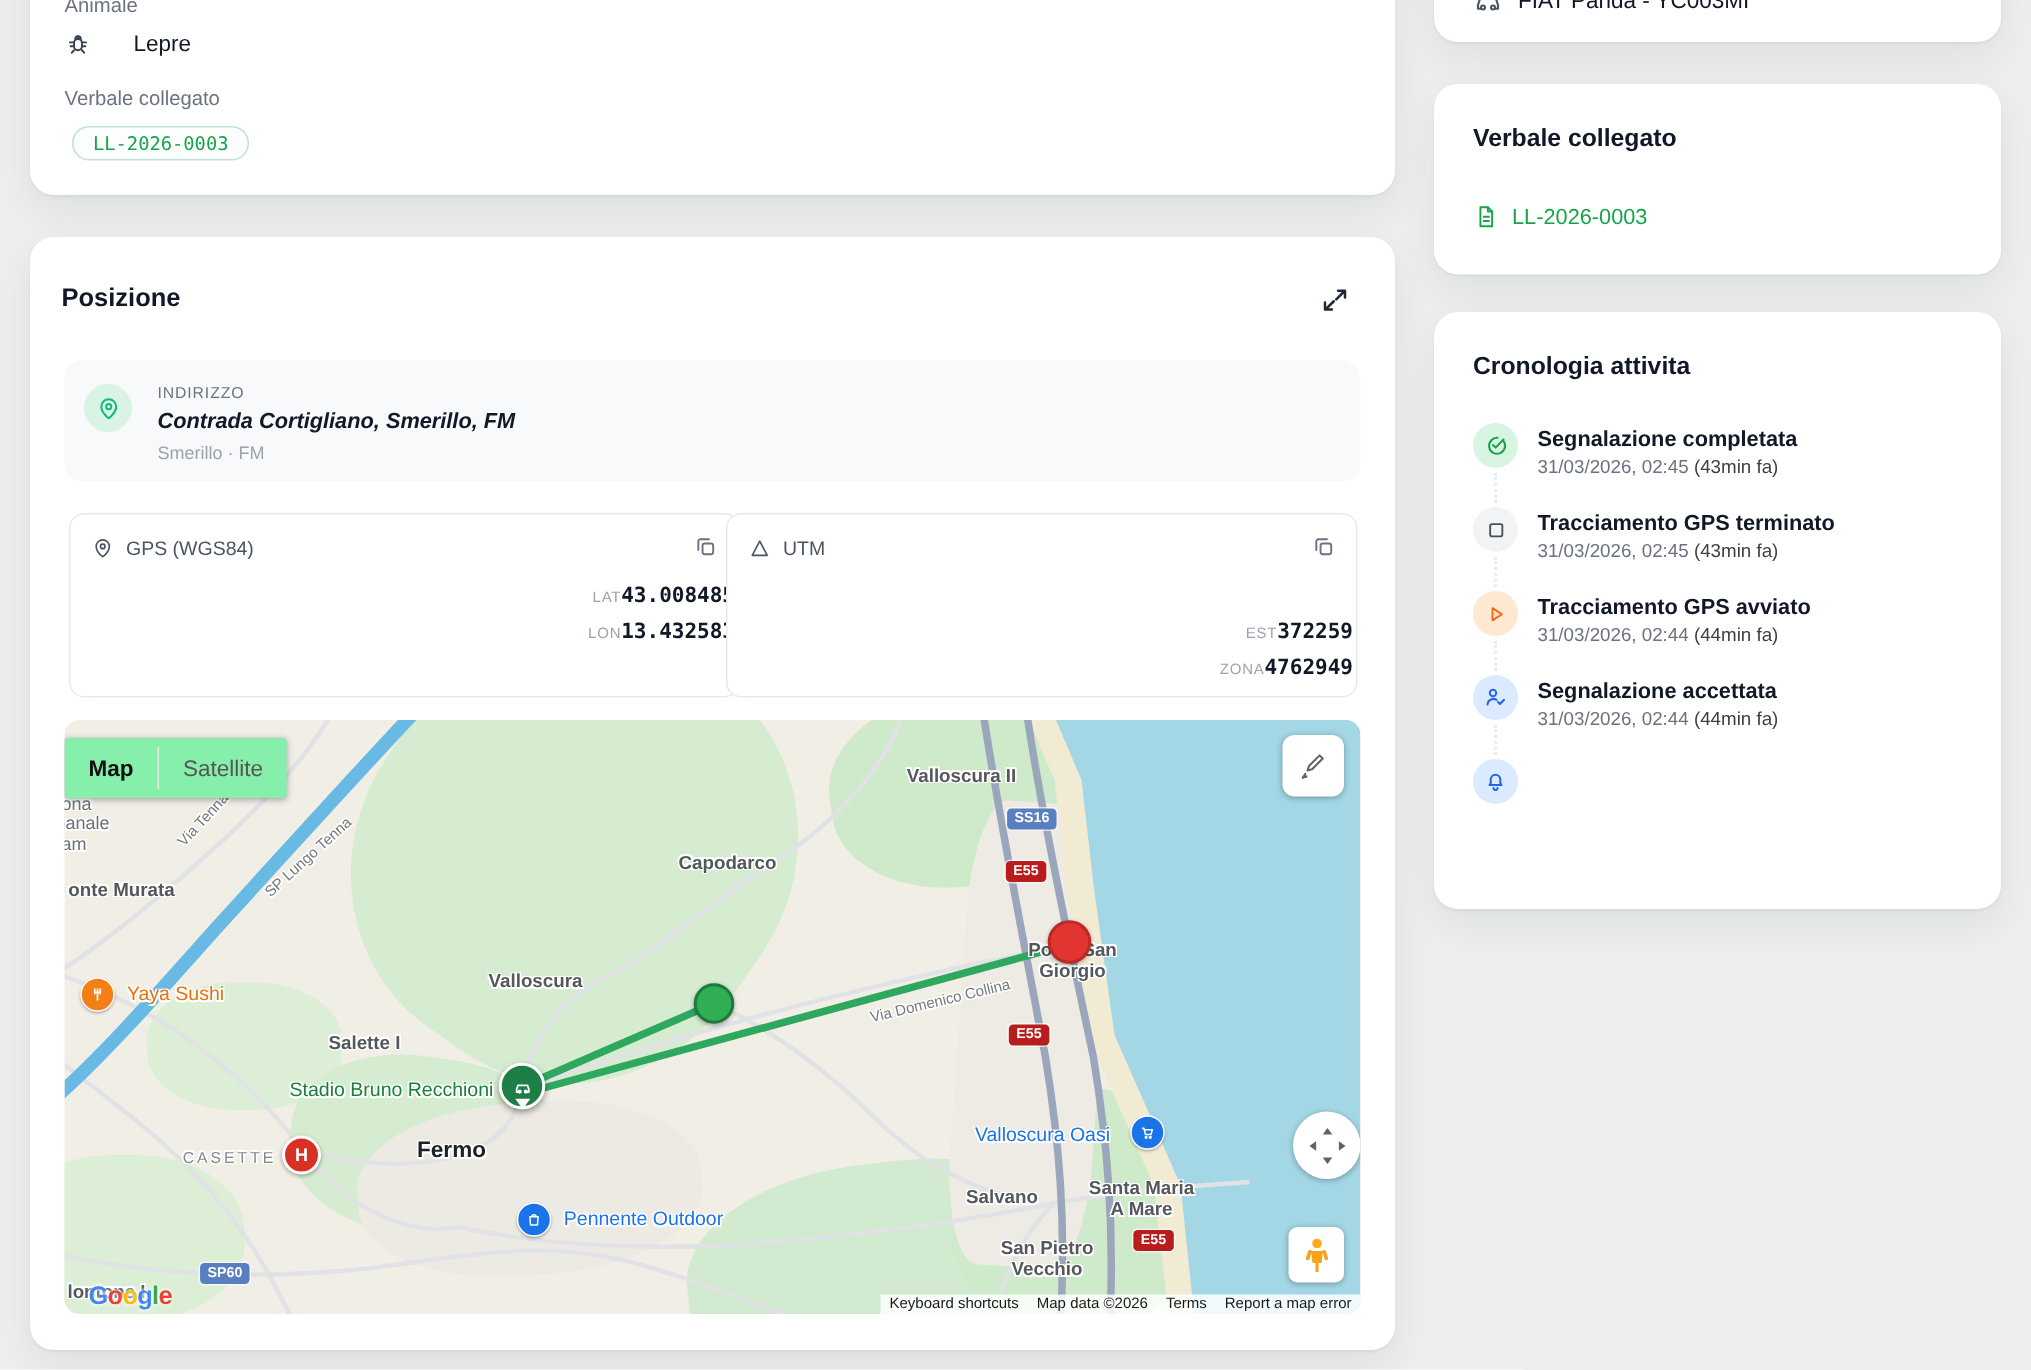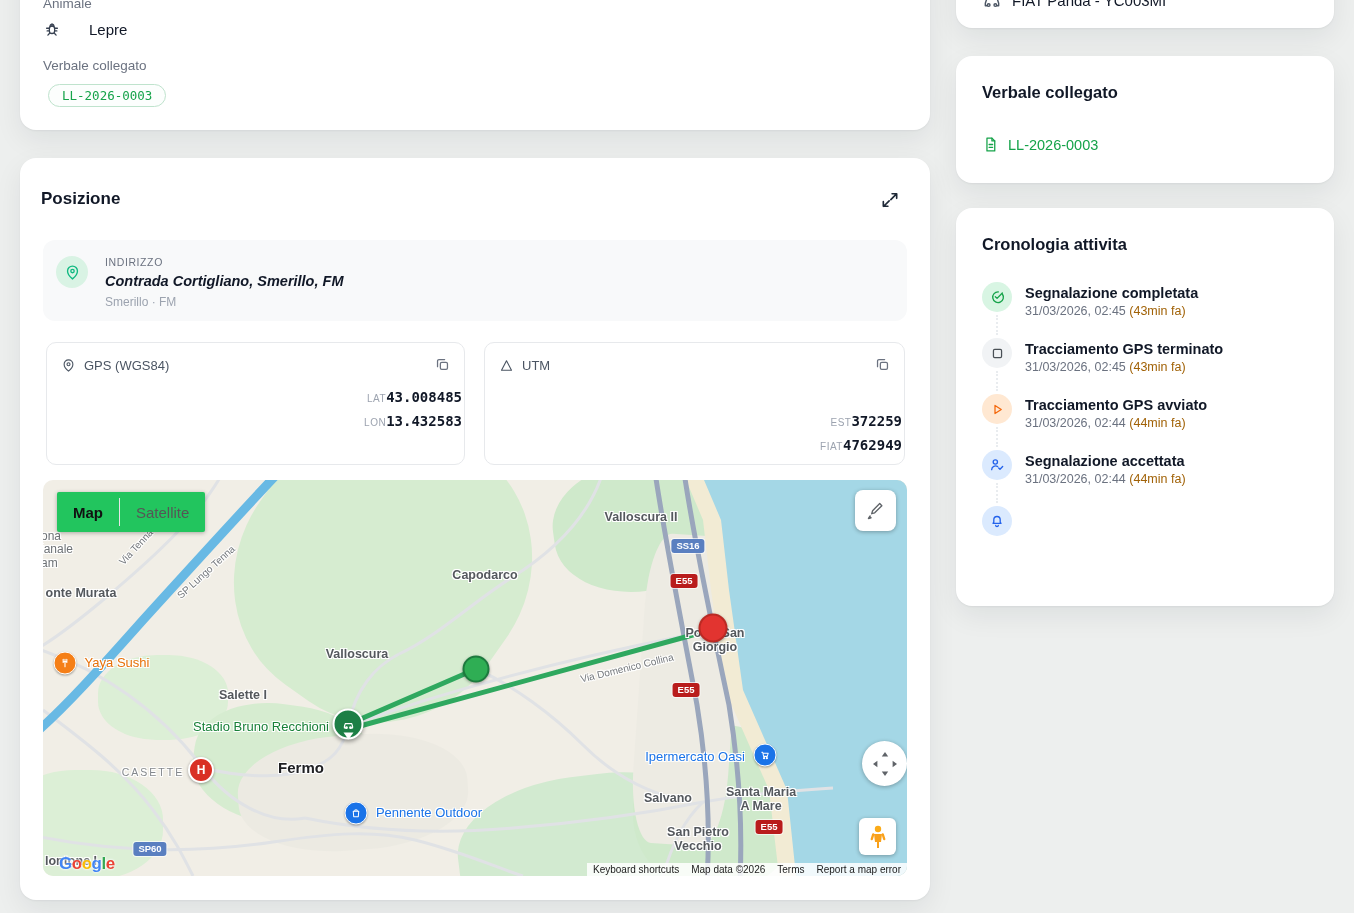--- a/index.html
+++ b/index.html
@@ -30,21 +30,21 @@
   #card-pos .title{position:absolute;left:21px;top:31px;font-size:17px;font-weight:700;color:#111827;}
   #card-pos .expand{position:absolute;right:30px;top:32px;width:20px;height:20px;cursor:pointer;}
   .addr-box{position:absolute;left:23px;top:82px;width:864px;height:81px;background:#f8f9fa;border-radius:12px;}
   .addr-box .pin-circ{position:absolute;left:13px;top:16px;width:32px;height:32px;border-radius:50%;
     background:#d9f3e4;display:flex;align-items:center;justify-content:center;}
   .addr-box .al{position:absolute;left:62px;top:16px;font-size:10.5px;letter-spacing:.6px;color:#6b7280;}
   .addr-box .av{position:absolute;left:62px;top:33px;font-size:14.5px;font-weight:600;color:#111827;font-style:italic;}
   .addr-box .as{position:absolute;left:62px;top:55px;font-size:12px;color:#9ca3af;}
 
   .coord-box{position:absolute;top:184px;height:121px;border:1px solid #e7e9ec;border-radius:10px;background:#fff;}
-  #gps-box{left:26px;width:417px;}
+  #gps-box{left:26px;width:417px;padding-left:28px;}
   #utm-box{left:464px;width:419px;}
   .coord-box .head{position:absolute;left:14px;top:15px;display:flex;align-items:center;gap:8px;
     font-size:13px;color:#4b5563;}
   .coord-box .copy{position:absolute;right:12px;top:13px;width:18px;height:18px;cursor:pointer;}
   .crow{position:absolute;left:14px;right:2px;display:flex;justify-content:flex-end;align-items:baseline;}
   .crow .k{font-size:10px;letter-spacing:.5px;color:#9ca3af;}
   .crow .v{font-family:"DejaVu Sans Mono","Liberation Mono",monospace;font-size:14px;font-weight:700;color:#111827;}
 
   
   #map{position:absolute;left:23px;top:322px;width:864px;height:396px;border-radius:10px;overflow:hidden;
@@ -74,21 +74,21 @@
   .marker-dot{position:absolute;border-radius:50%;transform:translate(-50%,-50%);box-shadow:0 1px 3px rgba(0,0,0,.35);}
   #marker-green{width:23px;height:23px;background:#2fae54;border:2.5px solid #1d7a3e;}
   #marker-red{width:25px;height:25px;background:#e23430;border:2.5px solid #bb2a24;}
   #marker-vehicle{position:absolute;width:27px;height:27px;border-radius:50%;background:#1d7f46;border:2px solid #fff;
     transform:translate(-50%,-50%);box-shadow:0 2px 4px rgba(0,0,0,.4);display:flex;align-items:center;justify-content:center;}
   #marker-vehicle:after{content:'';position:absolute;left:50%;bottom:-7px;transform:translateX(-50%);
     border:5px solid transparent;border-top:7px solid #fff;}
   #marker-h{position:absolute;width:22px;height:22px;border-radius:50%;background:#d93025;border:2px solid #fff;
     transform:translate(-50%,-50%);box-shadow:0 1px 3px rgba(0,0,0,.35);
     display:flex;align-items:center;justify-content:center;color:#fff;font-size:12px;font-weight:700;}
-  .maptype{position:absolute;left:14px;top:12px;height:40px;background:#22c55e;border-radius:2px;
+  .maptype{position:absolute;left:0;top:12px;height:40px;background:#86efac;border-radius:2px;
     box-shadow:0 1px 4px rgba(0,0,0,.3);display:flex;align-items:stretch;}
   .maptype .opt{display:flex;align-items:center;padding:0 16px;font-size:15px;color:#565656;cursor:pointer;}
   .maptype .opt.sel{font-weight:700;color:#111;}
   .maptype .div{width:1px;background:#e6e6e6;margin:6px 0;}
   .map-btn{position:absolute;background:#fff;border-radius:8px;box-shadow:0 1px 4px rgba(0,0,0,.3);
     display:flex;align-items:center;justify-content:center;cursor:pointer;}
   #pen-btn{left:812px;top:10px;width:41px;height:41px;}
   #pan-ctl{position:absolute;left:819px;top:261px;width:45px;height:45px;border-radius:50%;background:#fff;
     box-shadow:0 1px 4px rgba(0,0,0,.3);display:flex;align-items:center;justify-content:center;cursor:pointer;}
   #pegman{left:816px;top:338px;width:37px;height:37px;border-radius:6px;}
@@ -113,21 +113,21 @@
   .tl-icon{position:relative;width:30px;height:30px;border-radius:50%;flex:0 0 auto;
     display:flex;align-items:center;justify-content:center;}
   .tl-item:not(:last-child) .tl-icon:after{content:'';position:absolute;left:14px;top:33px;height:20px;
     border-left:2px dotted #e9ecef;}
   .tl-icon.green{background:#d8f5e3;}
   .tl-icon.gray{background:#f1f3f5;}
   .tl-icon.orange{background:#ffe8d2;}
   .tl-icon.blue{background:#dbeafe;}
   .tl-title{font-size:14.5px;font-weight:600;color:#111827;line-height:18px;margin-top:2px;}
   .tl-time{font-size:12.5px;color:#6b7280;line-height:18px;}
-  .tl-time .ago{color:#a16207;}
+  .tl-time .ago{color:#404040;}
   .tl-by{font-size:12.5px;color:#8b919a;line-height:18px;}
 </style>
 </head>
 <body>
 
 <div class="card" id="card-animal">
   <div class="muted-label f1l">Animale</div>
   <div class="f1row">
     <span class="ico">
       <svg width="18" height="18" viewBox="0 0 24 24" fill="none" stroke="#374151" stroke-width="1.7" stroke-linecap="round">
@@ -201,21 +201,21 @@
       <svg width="17" height="17" viewBox="0 0 24 24" fill="none" stroke="#6b7280" stroke-width="1.8" stroke-linecap="round">
         <rect x="9" y="9" width="10" height="10" rx="2"></rect>
           <path d="M5 15V7a2 2 0 0 1 2-2h8"></path>
       </svg>
     </div>
     <div class="crow" style="top:70px;">
       <span class="k">EST</span>
       <span class="v">372259</span>
     </div>
     <div class="crow" style="top:94px;">
-      <span class="k">FIAT</span>
+      <span class="k">ZONA</span>
       <span class="v">4762949</span>
     </div>
   </div>
 
   <div id="map">
 
     <div class="blob" style="left:200px;top:-60px;width:280px;height:300px;background:#d6ecd0;transform:rotate(35deg);"></div>
     <div class="blob" style="left:510px;top:-20px;width:190px;height:130px;background:#cfe9cb;transform:rotate(-8deg);"></div>
     <div class="blob" style="left:55px;top:175px;width:130px;height:85px;background:#dcefd6;"></div>
     <div class="blob" style="left:150px;top:225px;width:185px;height:120px;background:#d6ecd0;transform:rotate(8deg);"></div>
@@ -283,21 +283,21 @@
     </div>
     <div class="mlabel poi-o" style="left:74px;top:183px;transform:translate(-50%,-50%);">Yaya Sushi</div>
     <div class="mlabel poi-g" style="left:218px;top:247px;transform:translate(-50%,-50%);">Stadio Bruno Recchioni</div>
     <div class="poi-dot" style="left:722px;top:275px;background:#1a73e8;">
       <svg width="11" height="11" viewBox="0 0 24 24" fill="none" stroke="#fff" stroke-width="2.2" stroke-linecap="round" stroke-linejoin="round">
           <path d="M5 6h2l2 9h8l2-7H8"></path>
           <circle cx="10" cy="19" r="1.3" fill="#fff"></circle>
           <circle cx="16" cy="19" r="1.3" fill="#fff"></circle>
         </svg>
     </div>
-    <div class="mlabel poi-b" style="left:652px;top:277px;transform:translate(-50%,-50%);">Ipermercato Oasi</div>
+    <div class="mlabel poi-b" style="left:652px;top:277px;transform:translate(-50%,-50%);">Valloscura Oasi</div>
     <div class="poi-dot" style="left:313px;top:333px;background:#1a73e8;">
       <svg width="11" height="11" viewBox="0 0 24 24" fill="none" stroke="#fff" stroke-width="2.2" stroke-linejoin="round">
           <path d="M6 8h12l-1 12H7z"></path>
           <path d="M9 8a3 3 0 0 1 6 0"></path>
         </svg>
     </div>
     <div class="mlabel poi-b" style="left:386px;top:333px;transform:translate(-50%,-50%);">Pennente Outdoor</div>
 
     <div class="shield blue" style="left:645px;top:66px;">SS16</div>
     <div class="shield green" style="left:641px;top:101px;">E55</div>

